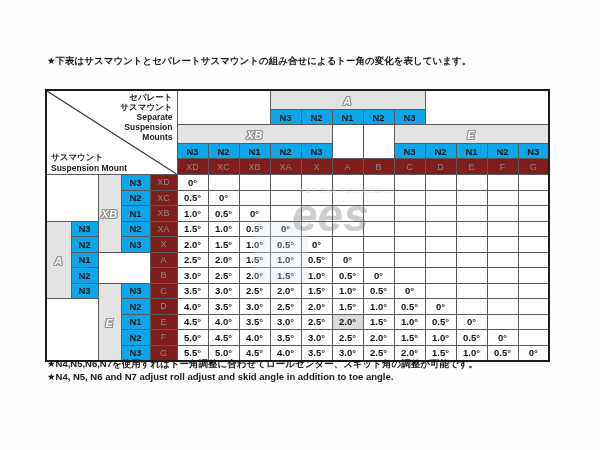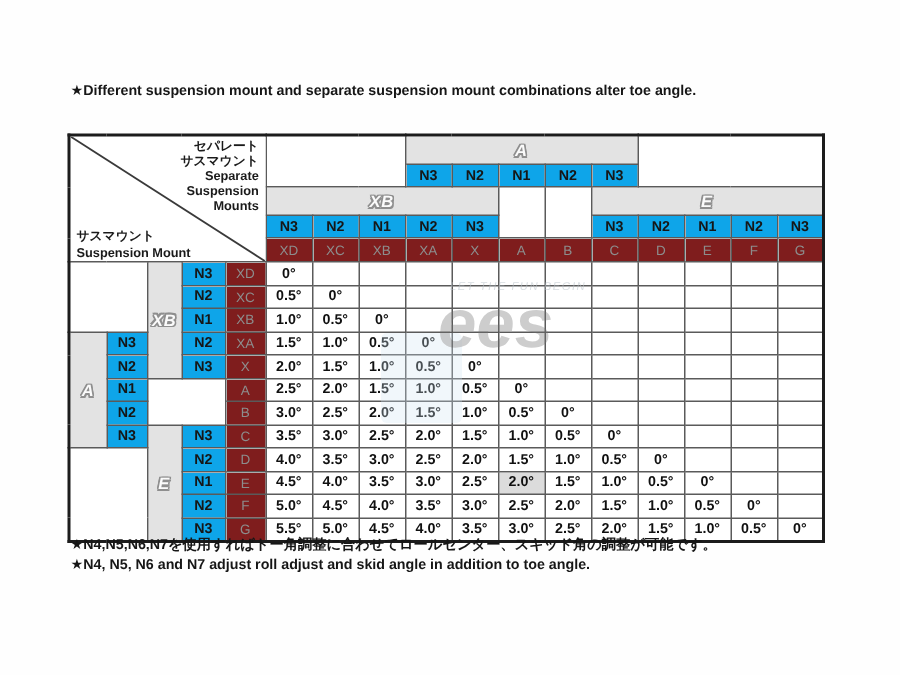--- a/index.html
+++ b/index.html
@@ -35,21 +35,21 @@
   .wm-square{position:absolute;left:2px;top:40px;width:54px;height:60px;background:#cfe3f2;opacity:.55;border-radius:4px;}
   .wm-slogan{position:absolute;left:48px;top:4px;font-size:7.5px;font-style:italic;letter-spacing:1px;color:#b9c2c9;font-weight:normal;}
   .wm-brand{position:absolute;left:40px;top:6px;font-size:46px;font-style:italic;font-weight:bold;color:#737373;opacity:.65;}
 </style>
 </head>
 <body>
 
 <div class="page">
 
   <div class="notes notes-top">
-    <div>★Different suspension mount and separate suspension mount combinations alter toe angle.</div>
+    <div>★下表はサスマウントとセパレートサスマウントの組み合せによるトー角の変化を表しています。</div>
   </div>
 
   <table class="toe">
     <colgroup>
       <col style="width:25px">
         <col style="width:27px">
         <col style="width:23px">
         <col style="width:29px">
         <col style="width:27px">
       <col style="width:31px">

